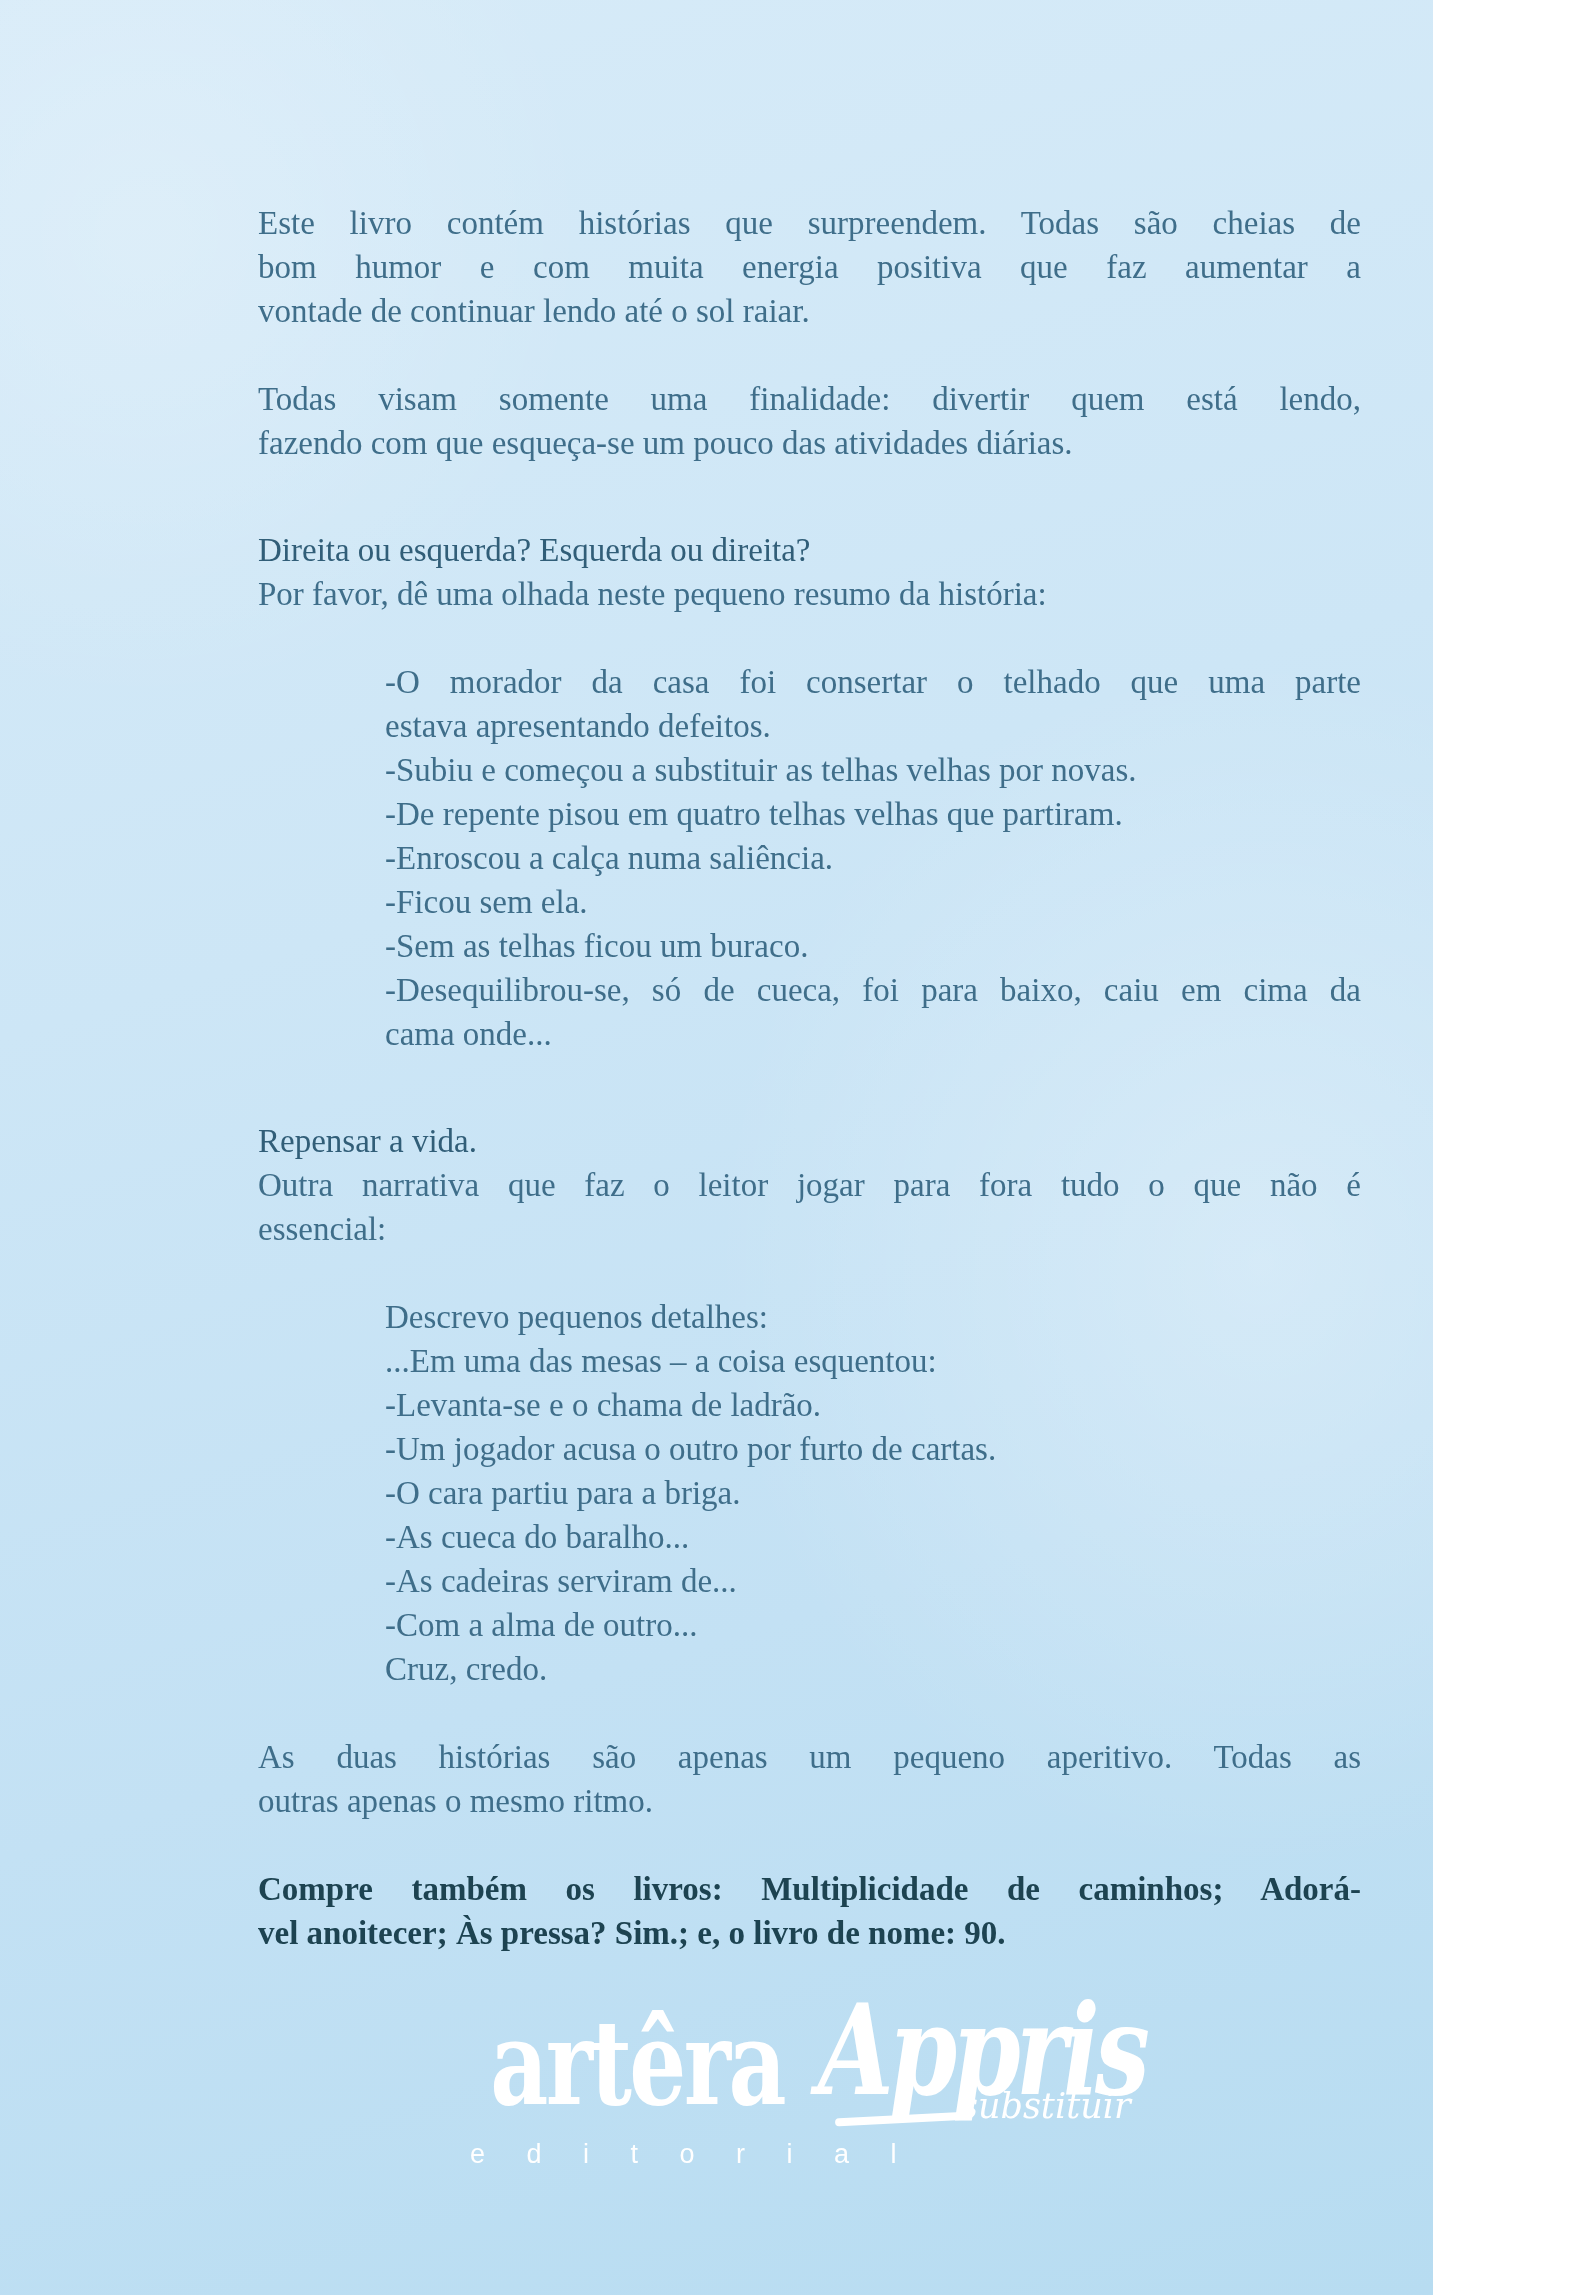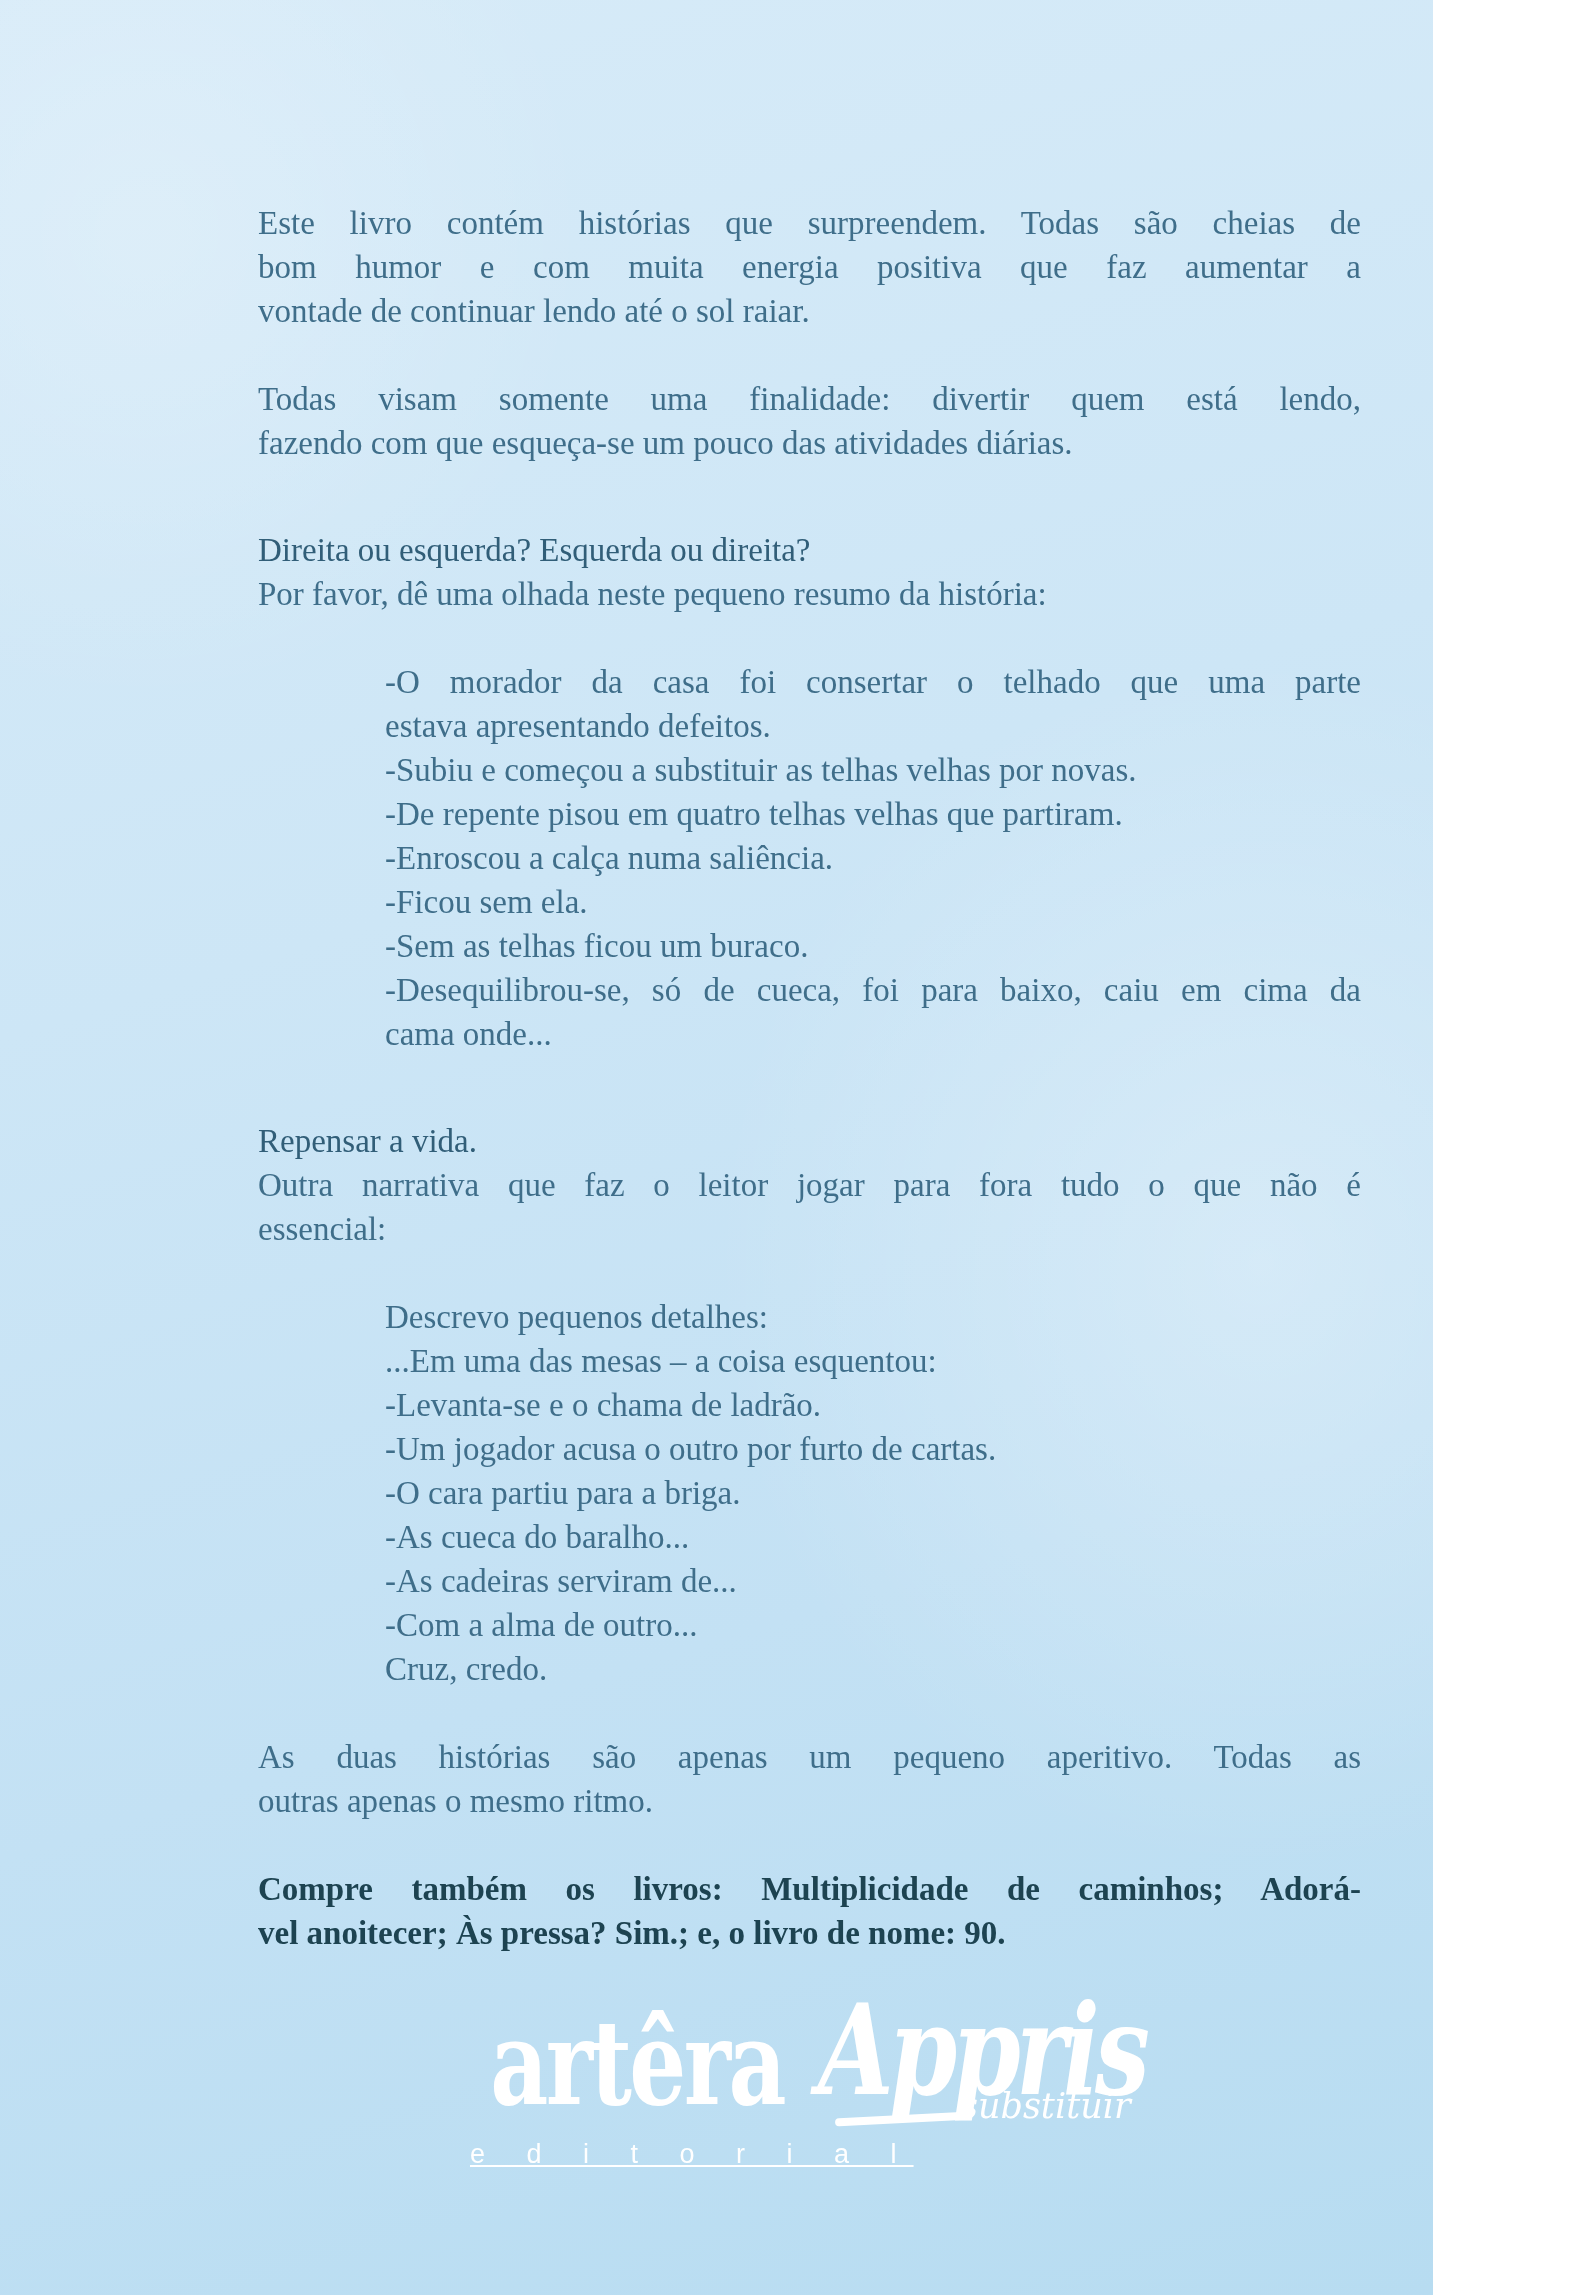--- a/index.html
+++ b/index.html
@@ -50,21 +50,20 @@
     white-space: nowrap;
   }
   .artera-sub {
     margin-top: 18.6px;
     font-family: "Liberation Sans", sans-serif;
     font-size: 27px;
     line-height: 27px;
     letter-spacing: 17px;
     padding-left: 17px; 
     white-space: nowrap;
-    text-decoration: underline;
   }
 
   
   .appris {
     position: absolute;
     left: 818px;
     top: 1987px;
     width: 355px;
     color: #ffffff;
   }

